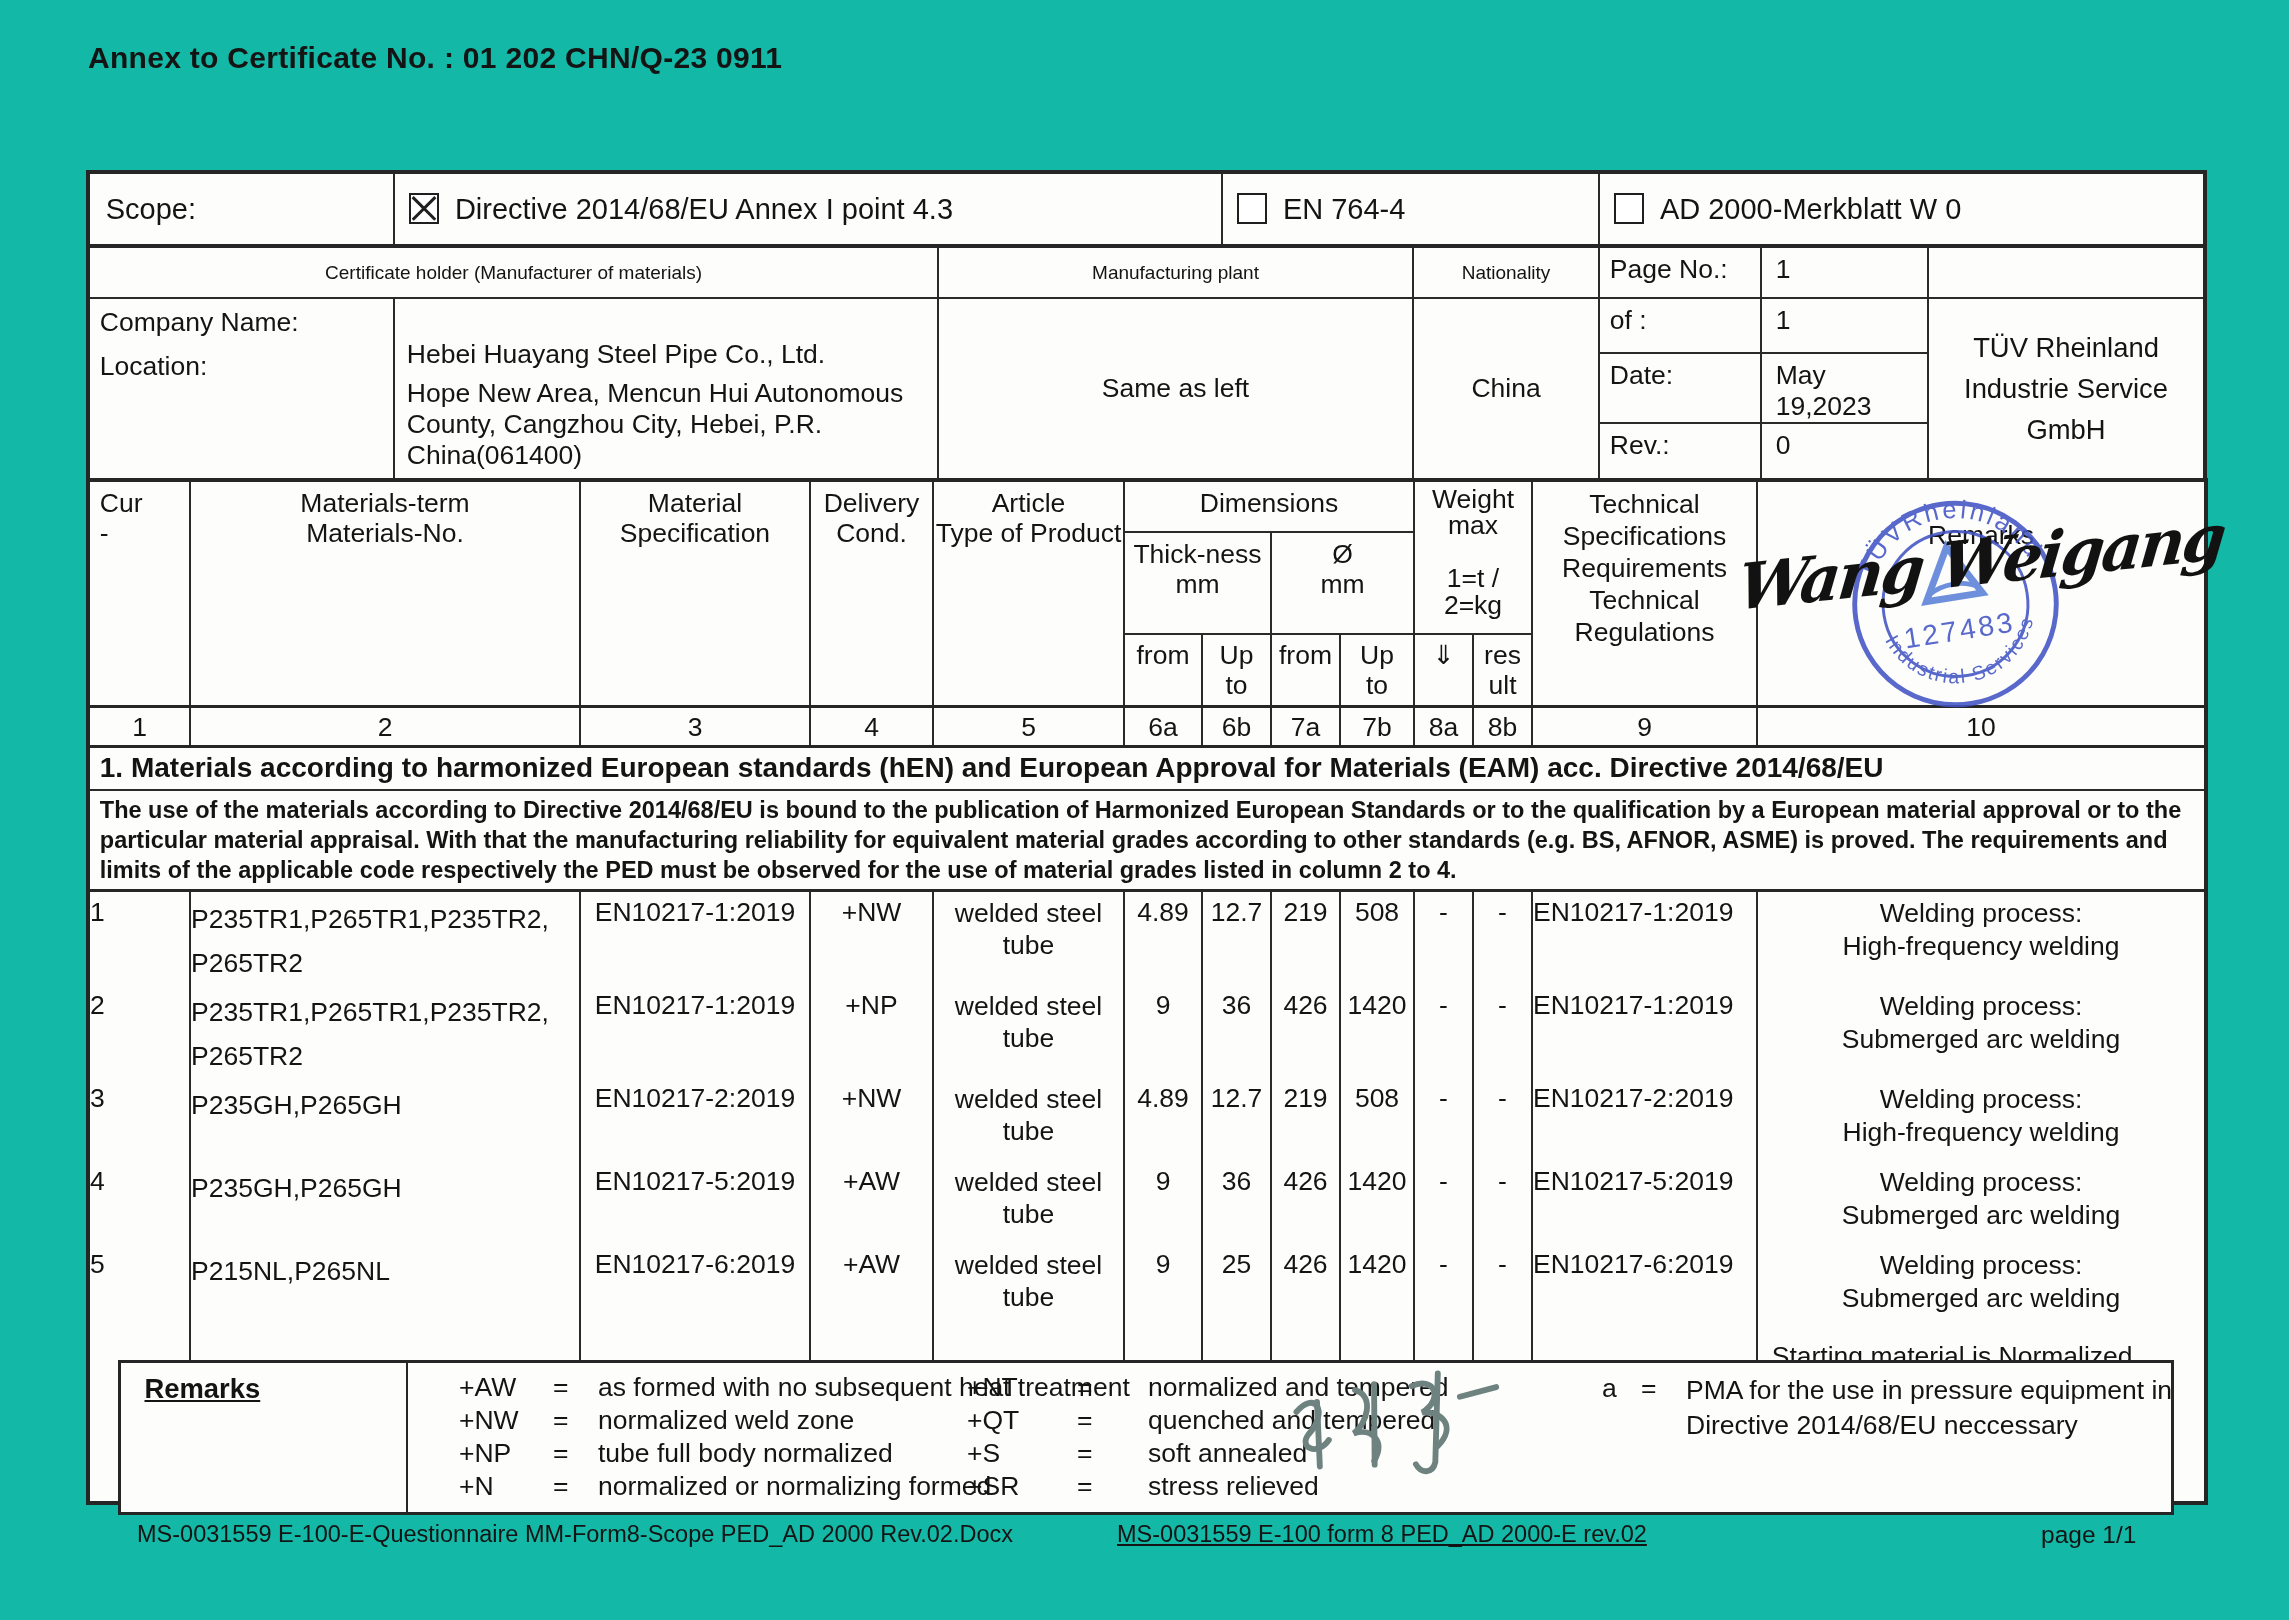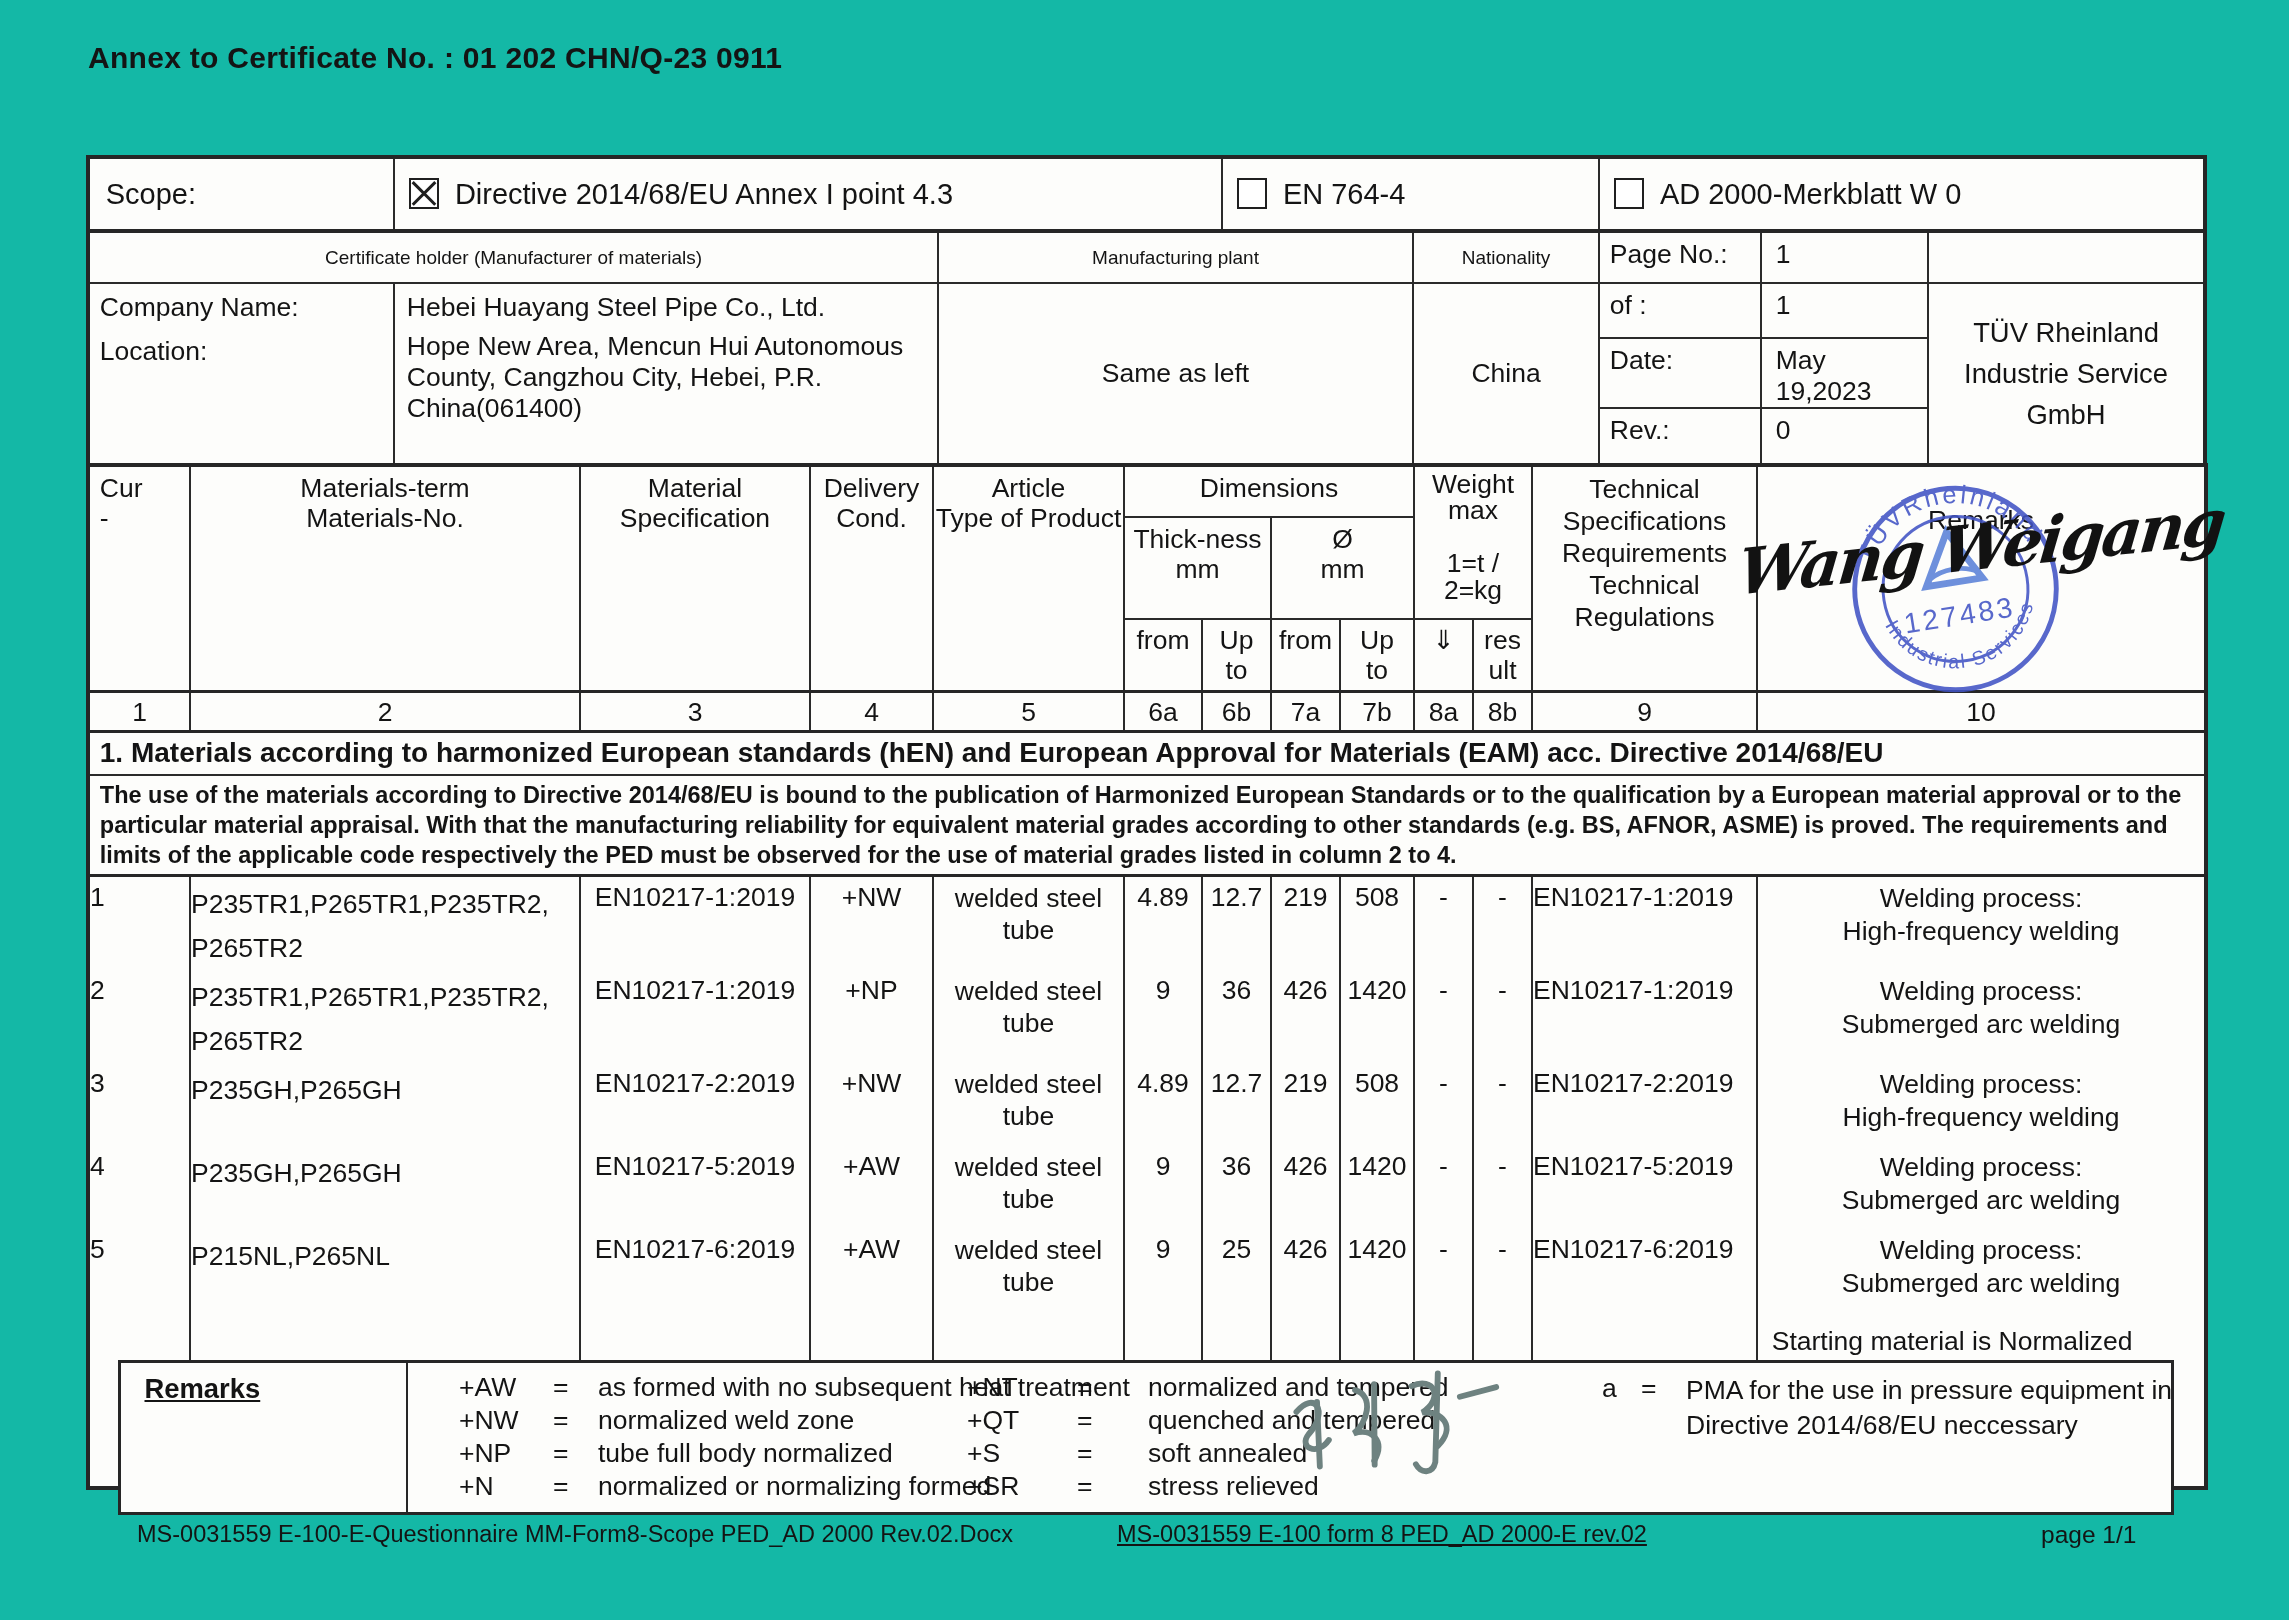--- a/index.html
+++ b/index.html
@@ -8,21 +8,21 @@
 
   
   .doc-title{position:absolute;left:88px;top:41px;font-size:30px;font-weight:bold;letter-spacing:0.3px;}
   .logo{position:absolute;left:1521px;top:9.8px;display:flex;align-items:center;gap:15.7px;}
   .logo-text{font-size:65px;line-height:1;white-space:nowrap;}
   .logo-tuv{font-weight:bold;color:#4c4e50;letter-spacing:2px;}
   .logo-rh{font-weight:normal;color:#2d2d2f;}
   .logo-reg{font-size:29px;color:#2d2d2f;position:relative;top:-25.5px;}
 
   
-  .doc{position:absolute;left:86px;top:155px;width:2117px;}
+  .doc{position:absolute;left:86px;top:170px;width:2117px;}
   table.t{border-collapse:collapse;table-layout:fixed;width:2117px;background:#fdfdfb;}
   table.t + table.t{margin-top:-4.9px;}
   table.t{border:4.9px solid #262626;}
   .t td,.t th{border:2.9px solid #2a2a2a;vertical-align:top;font-weight:normal;
               overflow:visible;padding:0;}
 
   
   .scope td{height:71px;font-size:29px;vertical-align:middle;}
   .scope .lbl{padding-left:15.7px;}
   .scope .opt{padding-left:13.7px;white-space:nowrap;}
@@ -36,21 +36,21 @@
   
   .cert td{font-size:26.5px;}
   .cert .hd{text-align:center;vertical-align:middle;font-size:19px;}
   .cert tr.r1 td{height:43px;}
   .cert tr.r2 td{height:47px;}
   .cert tr.r3 td{height:47px;}
   .cert tr.r4 td{height:49px;}
   .cert .labels{padding:7.8px 0 0 9.8px;}
   .cert .labels div:first-child{margin-bottom:13.7px;}
   .cert .vals{padding:7.8px 0 0 11.8px;line-height:31px;}
-  .cert .vals .company{margin-bottom:7.8px;}
+  .cert .vals .company{margin-bottom:7.8px;margin-top:32px;}
   .cert .mid{text-align:center;vertical-align:middle;}
   .cert .klabel{padding:5.9px 0 0 9.8px;}
   .cert .kval{padding:5.9px 0 0 13.7px;}
   .cert .org{text-align:center;vertical-align:middle;white-space:pre-line;line-height:41px;font-size:27.4px;}
 
   
   .main th{font-size:26.5px;line-height:30px;text-align:center;padding-top:5.9px;white-space:pre-line;}
   .main tr.h1 th{height:43px;}
   .main tr.h2 th{height:94px;}
   .main tr.h3 th{height:65px;}

